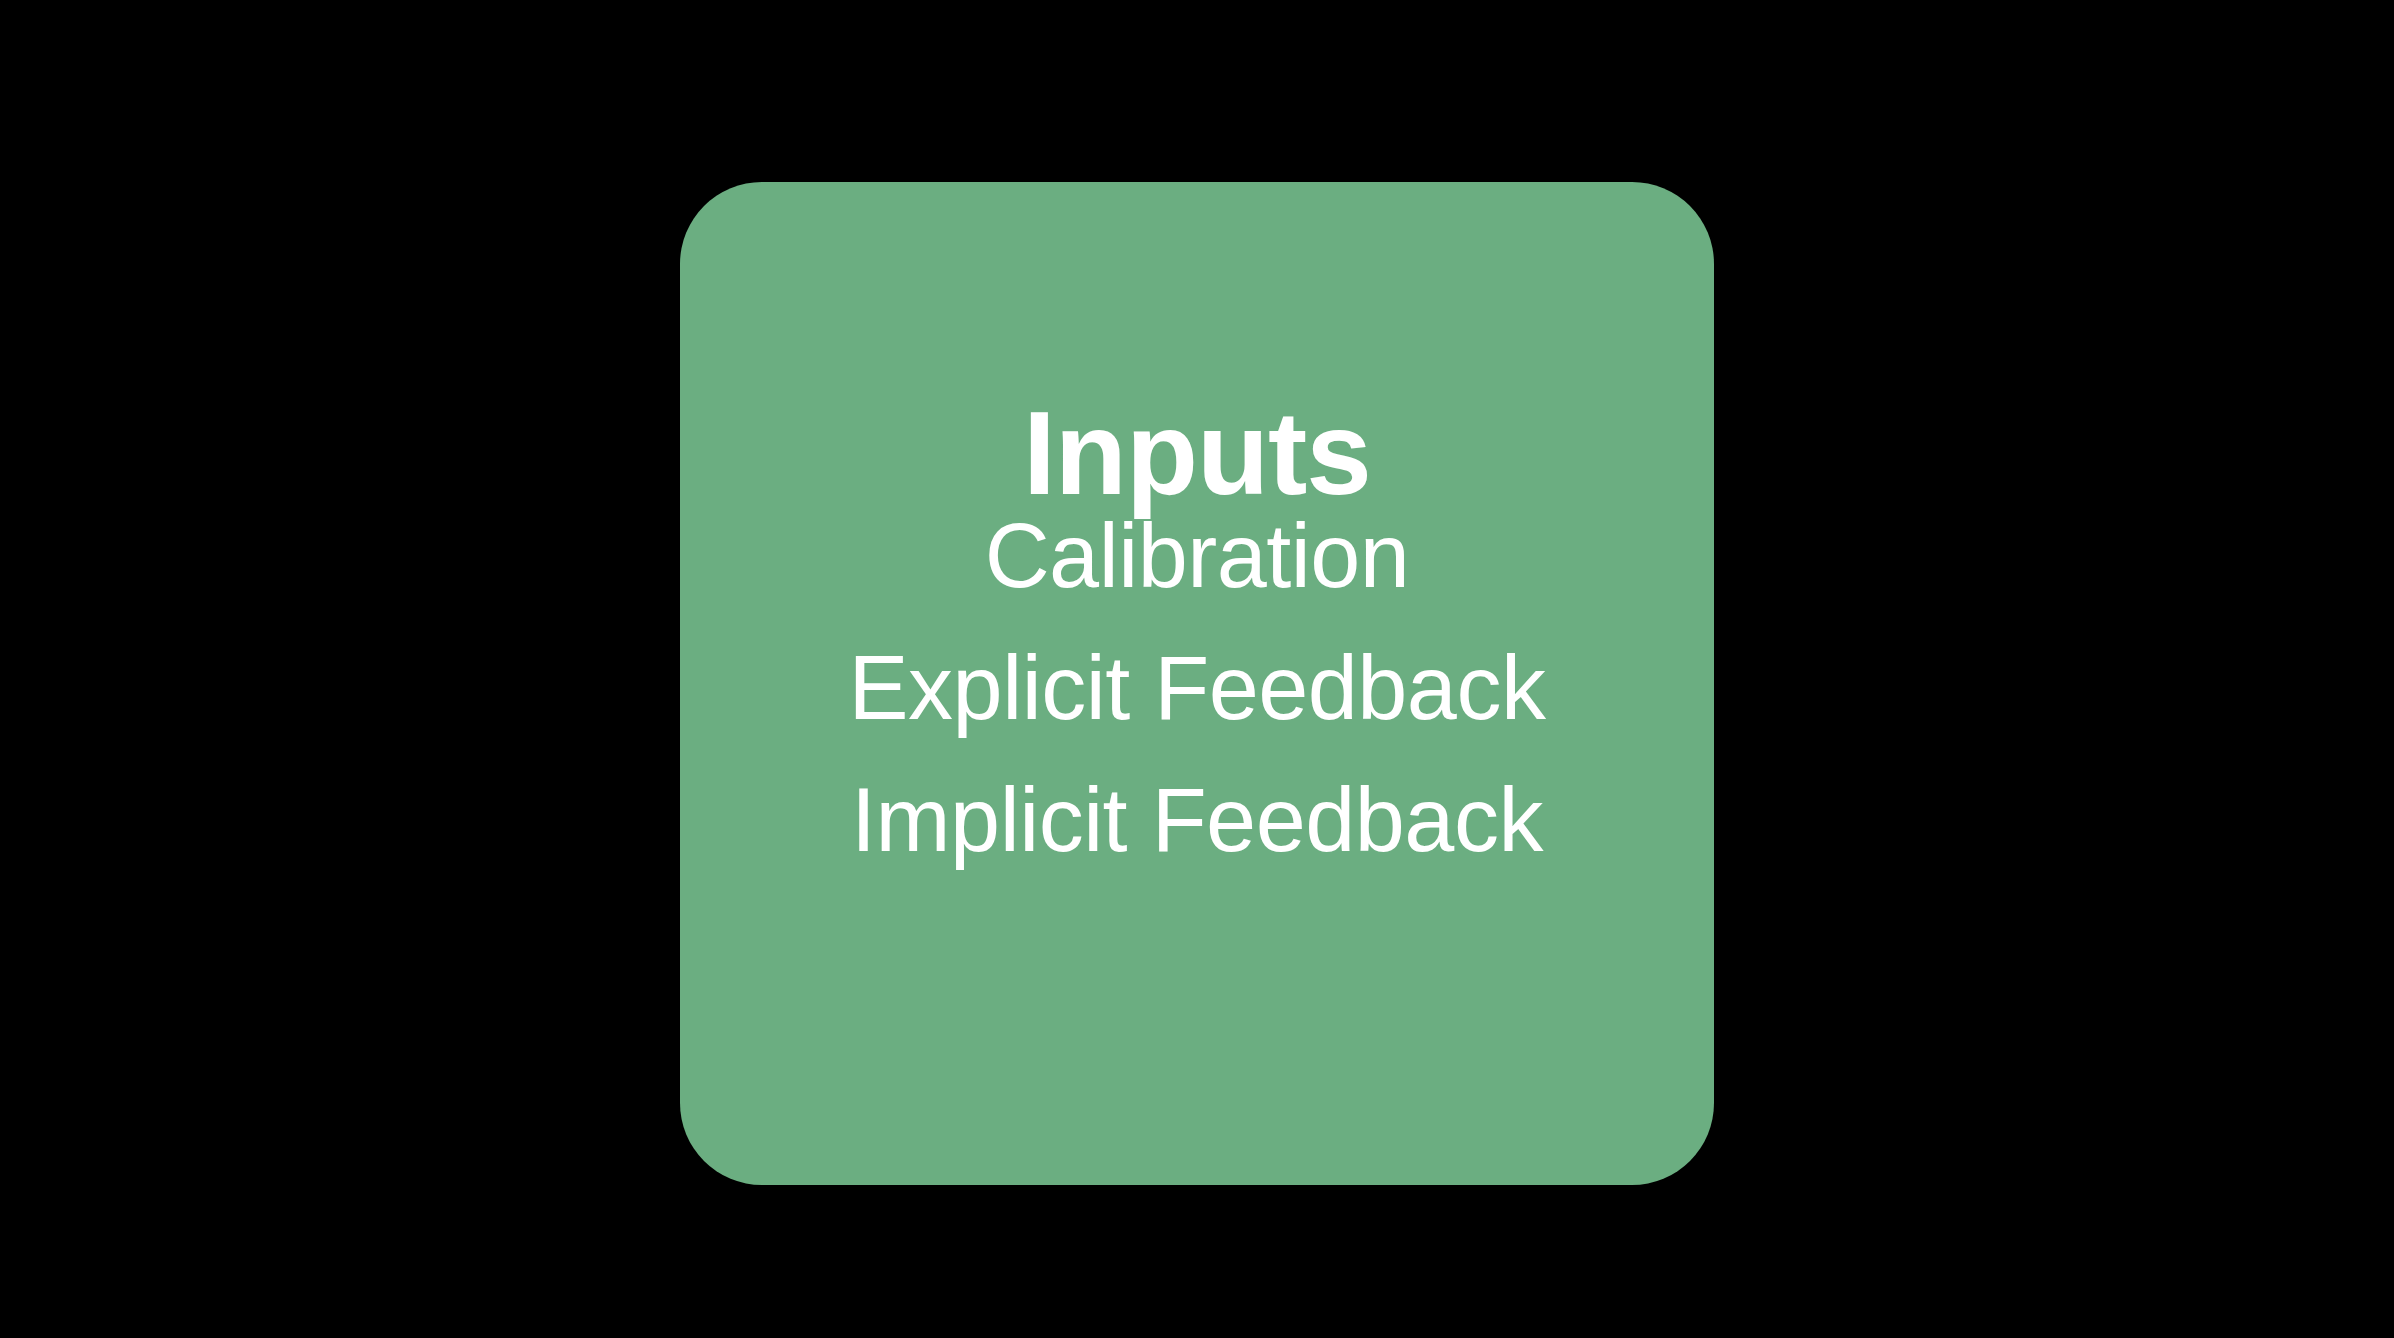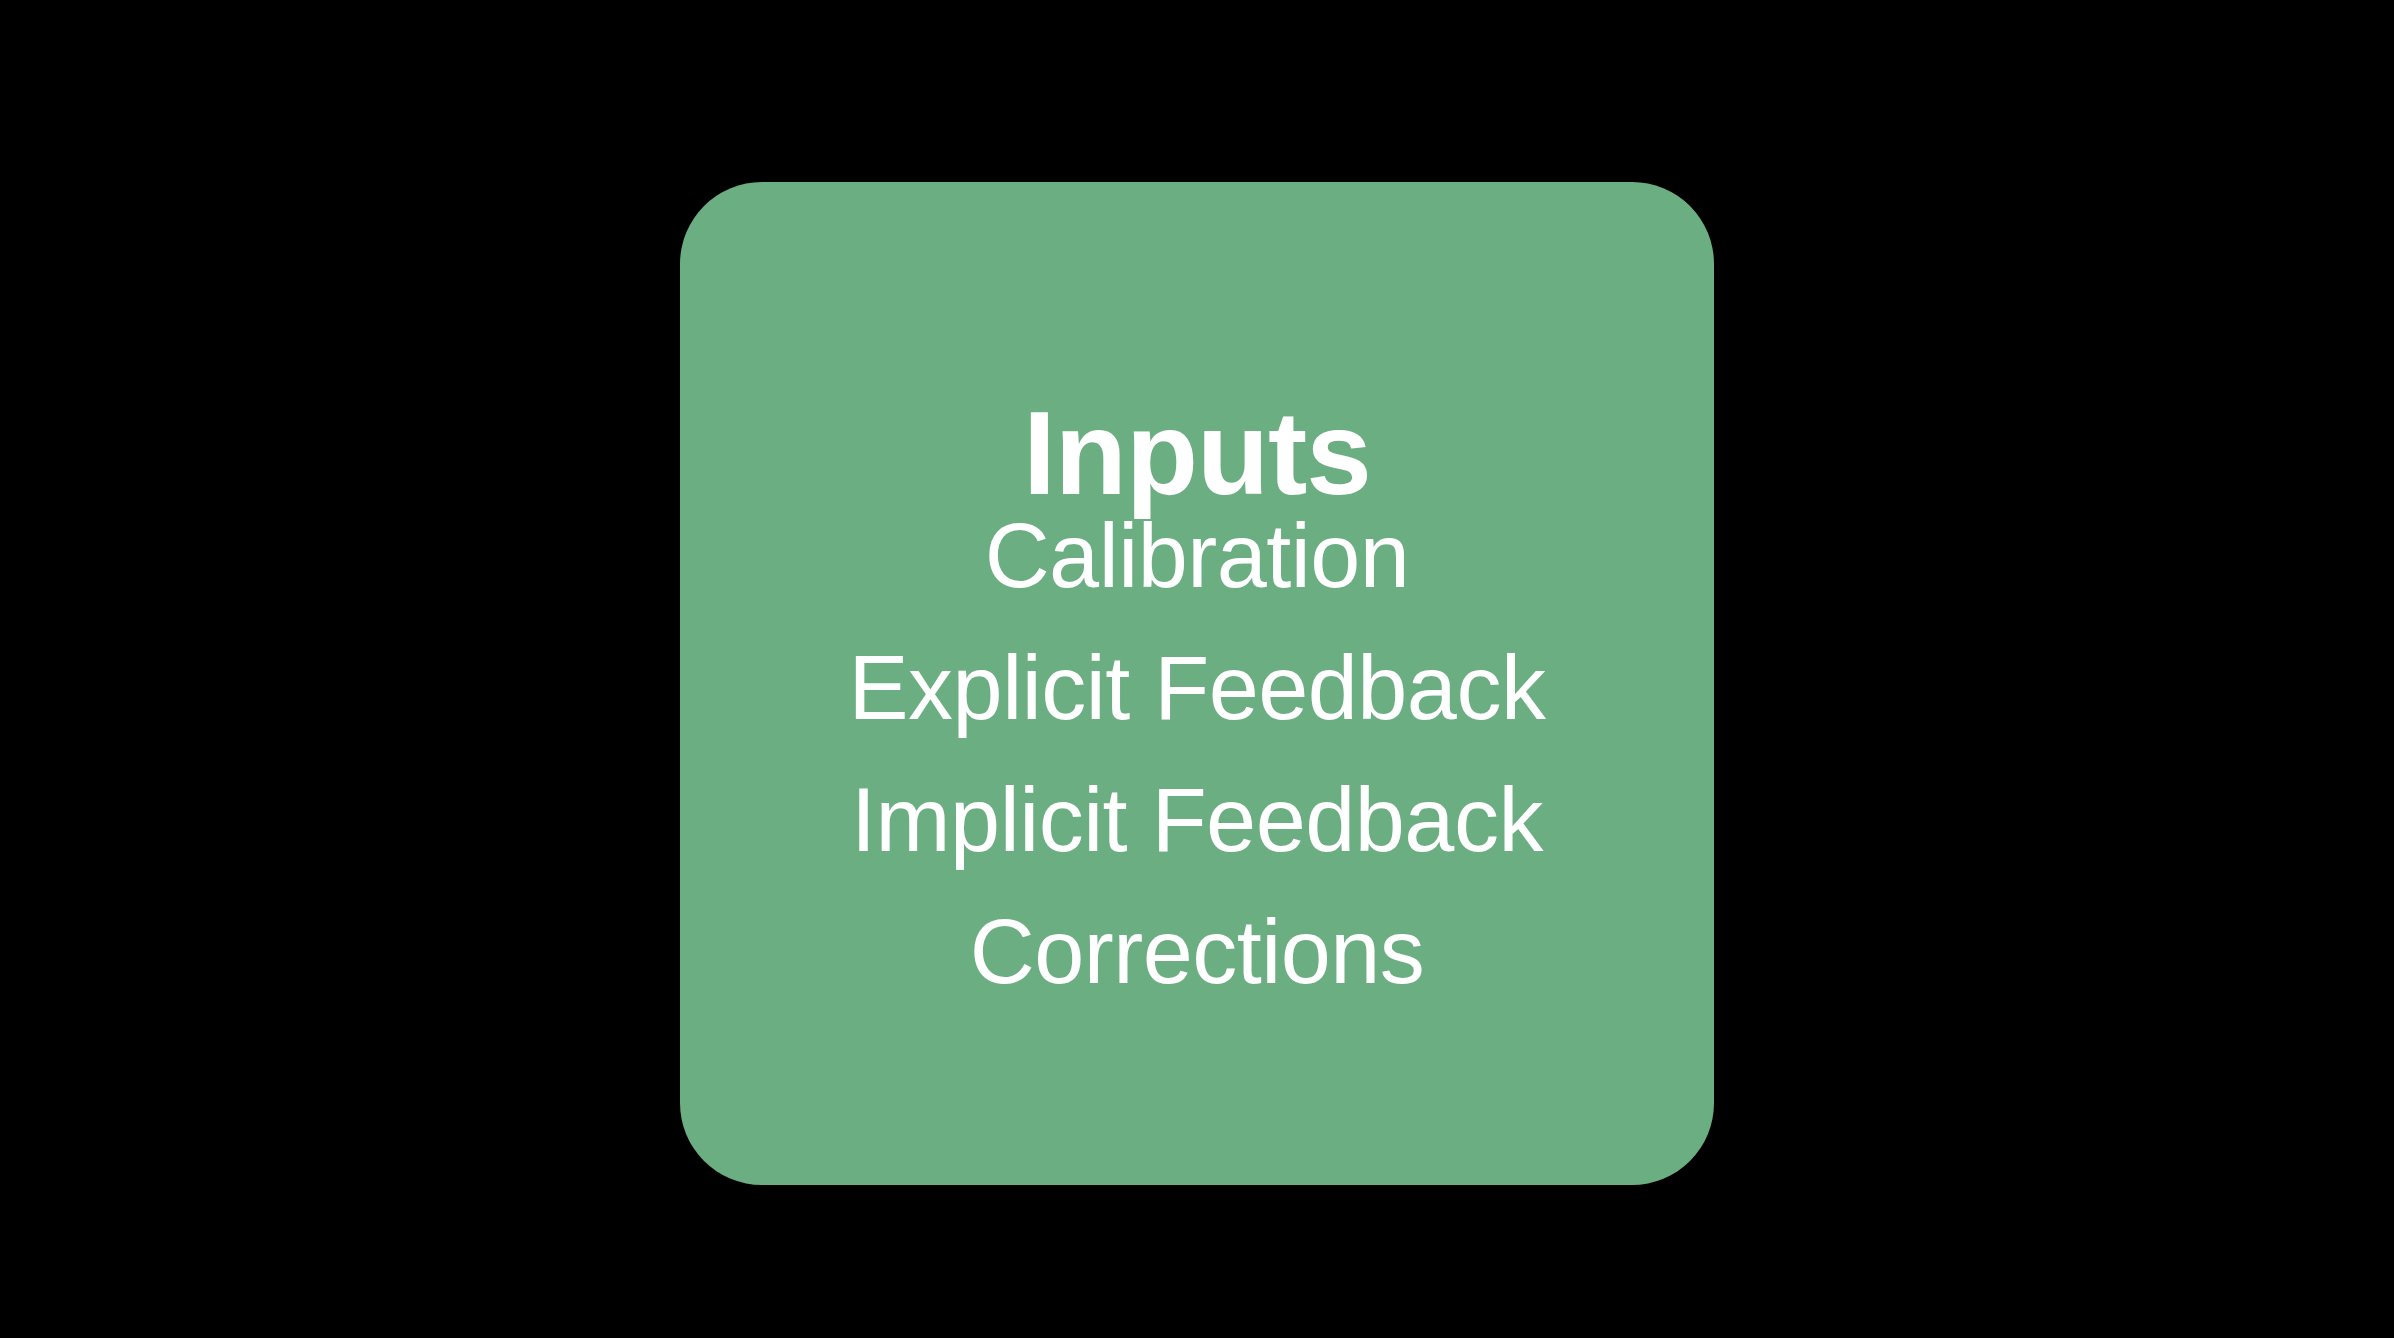--- a/index.html
+++ b/index.html
@@ -77,18 +77,17 @@
 <div id="stage" style="background: rgb(0, 0, 0);">
 
   <div class="card" style="background: rgb(107, 174, 129); border-radius: 82px; color: rgb(255, 255, 255);">
 
     <div class="card-title">Inputs</div>
 
     <ul class="card-list">
       <li class="card-list-item">Calibration</li>
       <li class="card-list-item">Explicit Feedback</li>
       <li class="card-list-item">Implicit Feedback</li>
-      <li class="card-list-item">Corrections</li>
     </ul>
 
   </div>
 
 </div>
 
 </body></html>

